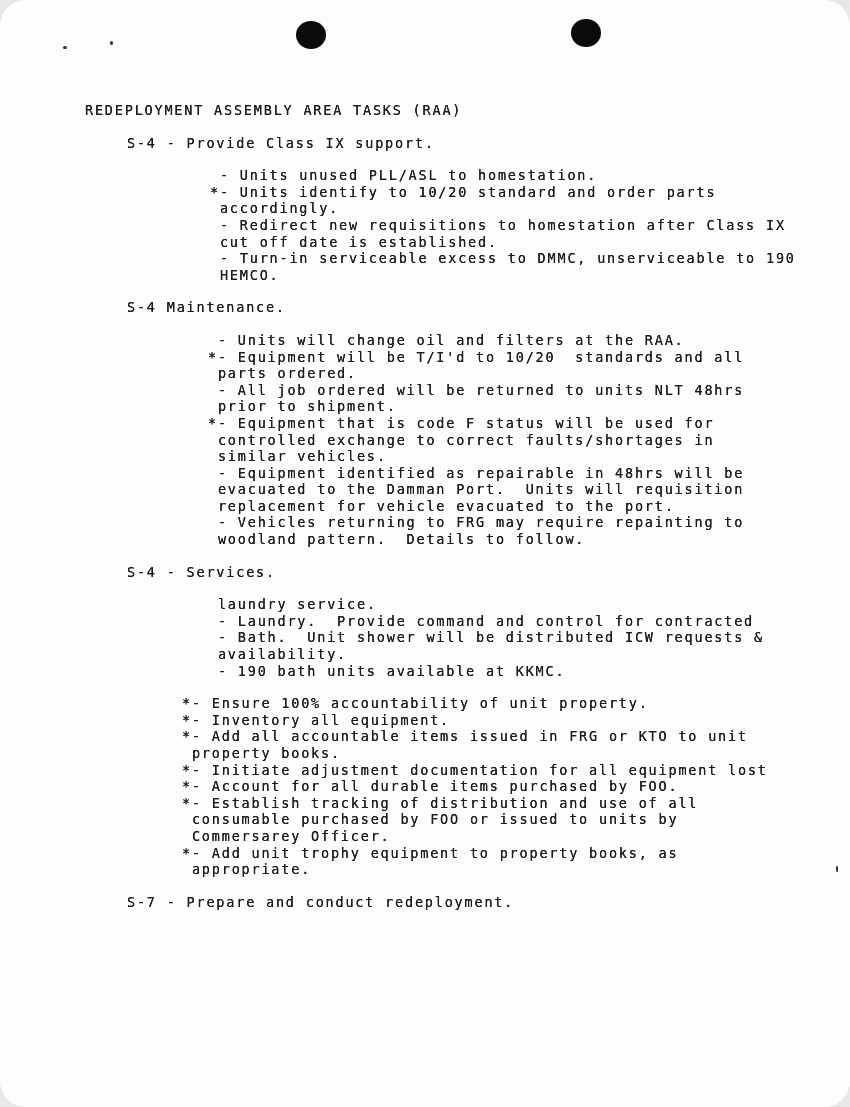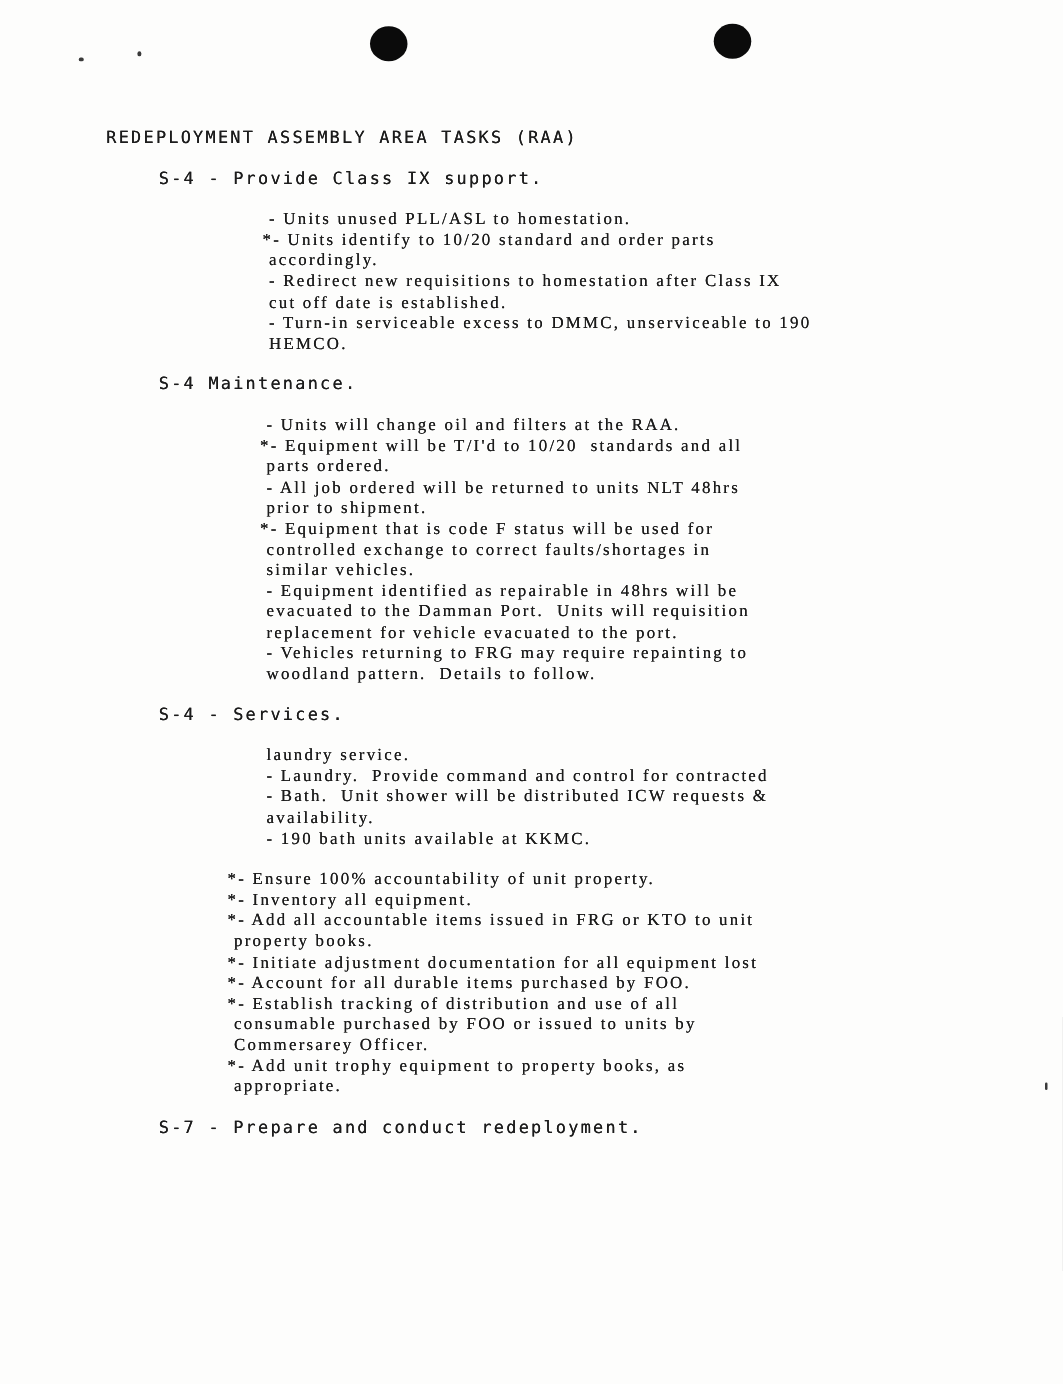--- a/index.html
+++ b/index.html
@@ -14,20 +14,21 @@
     margin: 0 auto;
     background: #fdfdfc;
     box-sizing: border-box;
     padding: 102px 30px 0 85px;
     overflow: hidden;
     font-family: "DejaVu Sans Mono", "Liberation Mono", monospace;
     font-size: 13.5px;
     line-height: 16.6px;
     letter-spacing: 1.8px;
     color: #1c1c1c;
+    border-radius: 26px;
   }
   .hole {
     position: absolute;
     width: 30px;
     height: 28px;
     background: #0b0b0b;
     border-radius: 50%;
     transform: translate(-50%, -50%);
   }
   .speck {
@@ -44,21 +45,20 @@
     margin-top: 16px;
   }
   .section-heading {
     margin-left: 42px;
     margin-bottom: 16px;
     white-space: pre;
     text-shadow: 0 0 0.5px #1c1c1c;
   }
   .section-lines {
     white-space: pre;
-    font-family: Liberation Serif, serif;
   }
   .line {
     white-space: pre;
     text-shadow: 0 0 0.5px #1c1c1c;
   }
 </style>
 </head>
 <body>
 
 <div class="page">

